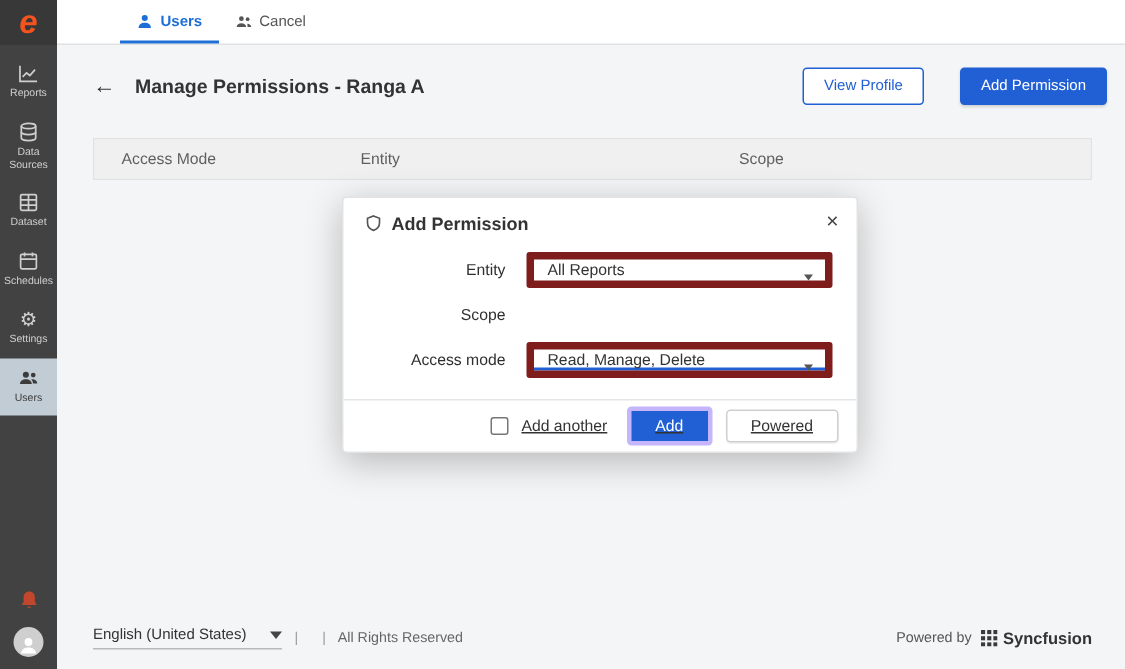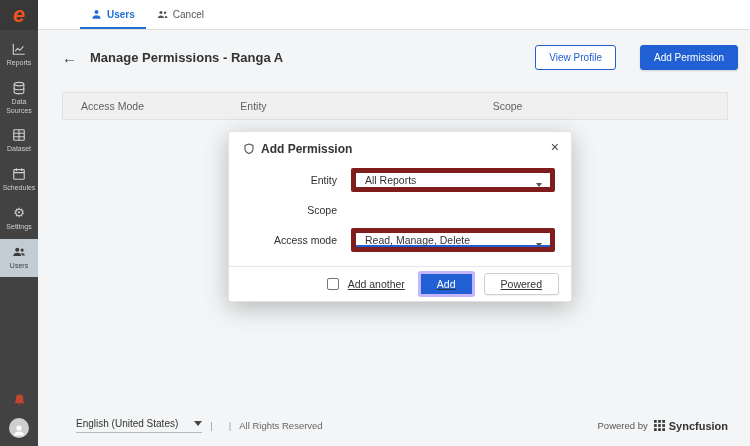--- a/index.html
+++ b/index.html
@@ -81,21 +81,21 @@
   .modal-foot {
     border-top:1px solid #e6e6e6; padding:4px 12px; display:flex; align-items:center; justify-content:flex-end; gap:9px;text-decoration:underline;
   }
   .checkbox { width:12px; height:12px; border:1.5px solid #767676; border-radius:2px; background:#fff; cursor:pointer; }
   .chk-label { font-size:10.5px; color:#333; margin-right:4px; }
   .btn-sm { font-size:10.5px; border-radius:3px; padding:4px 16px; cursor:pointer; font-family:inherit; }
   .btn-add { background:#2160d4; border:3px solid #c4b5fd; color:#fff; }
   .btn-cancel { background:#fff; border:1px solid #cfcfcf; color:#333; box-shadow:0 1px 1px rgba(0,0,0,.06); }
   
   .page-footer {
-    position:absolute; left:52px; right:0; bottom:0; padding:8px 22px 13px 24px;
+    position:absolute; left:38px; right:0; bottom:0; padding:8px 22px 13px 24px;
     display:flex; align-items:center; font-size:9.5px; color:#666;
   }
   .lang { display:inline-flex; align-items:center; gap:16px; font-size:10px; color:#333;
     border-bottom:1px solid #b9b9b9; padding-bottom:3px; cursor:pointer; }
   .lang-caret { width:0; height:0; border-left:4px solid transparent; border-right:4px solid transparent; border-top:5px solid #444; }
   .sep { margin:0 8px; color:#9a9a9a; }
   .foot-spacer { flex:1; }
   .powered { color:#555; margin-right:6px; }
   .brand { display:inline-flex; align-items:flex-start; gap:4px; font-size:11px; font-weight:700; color:#333; }
   .brand svg { width:11px; height:11px; display:block; }

